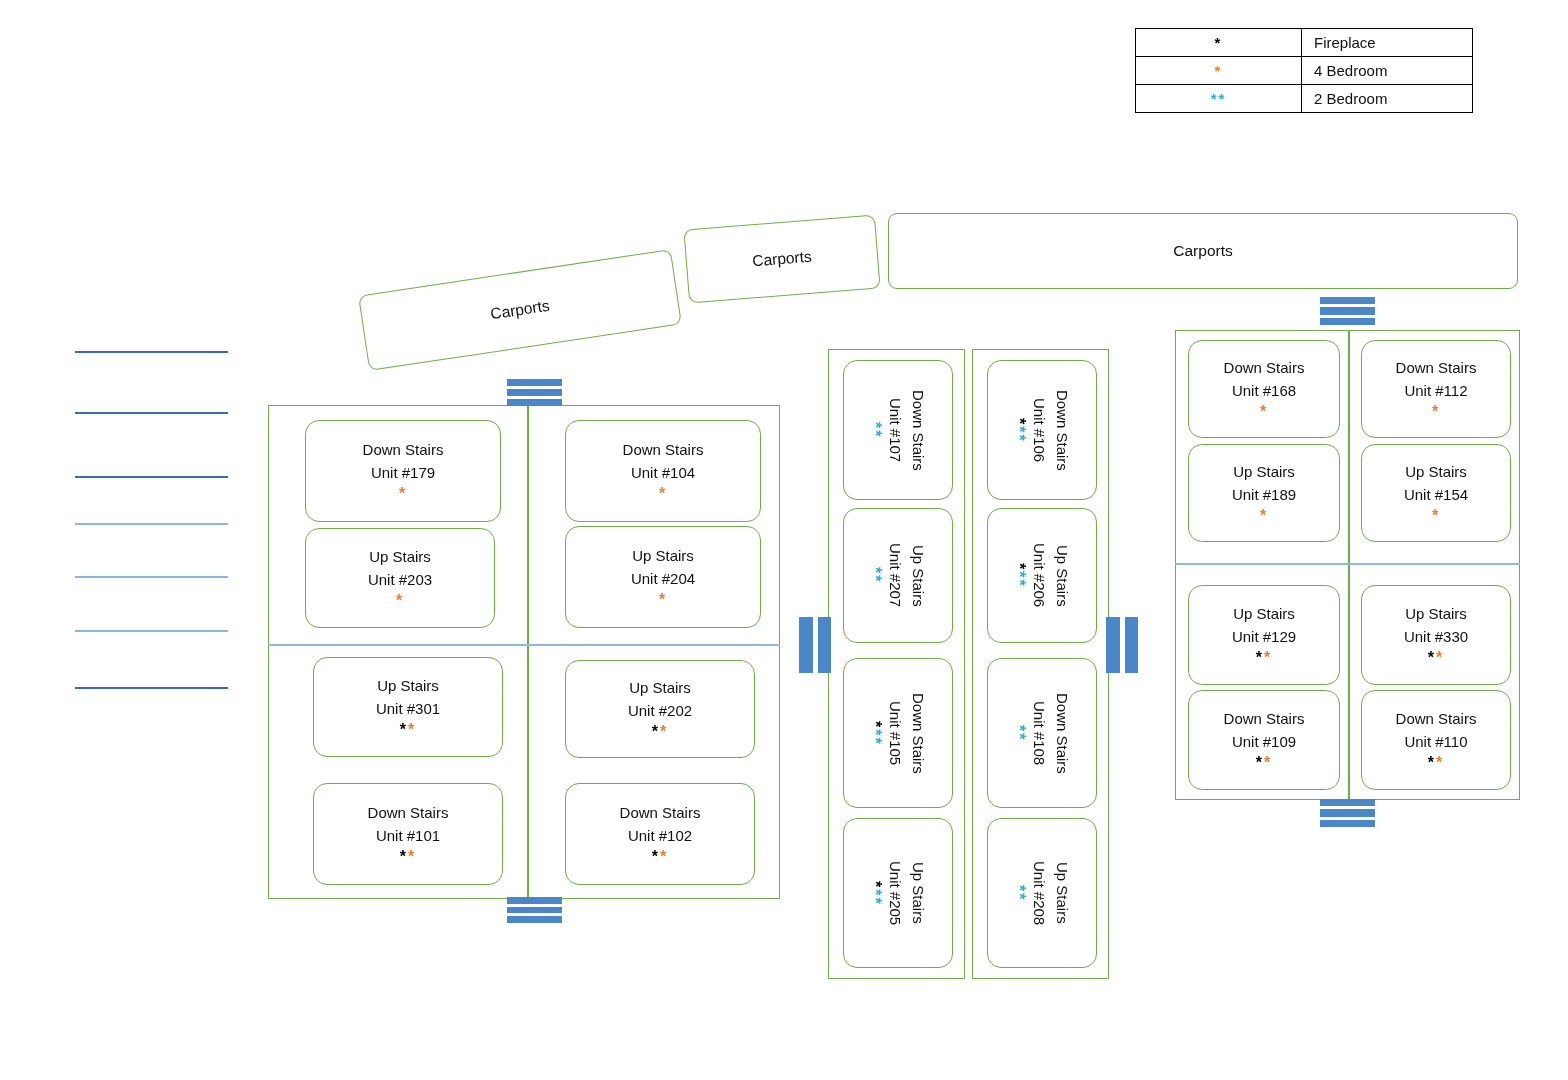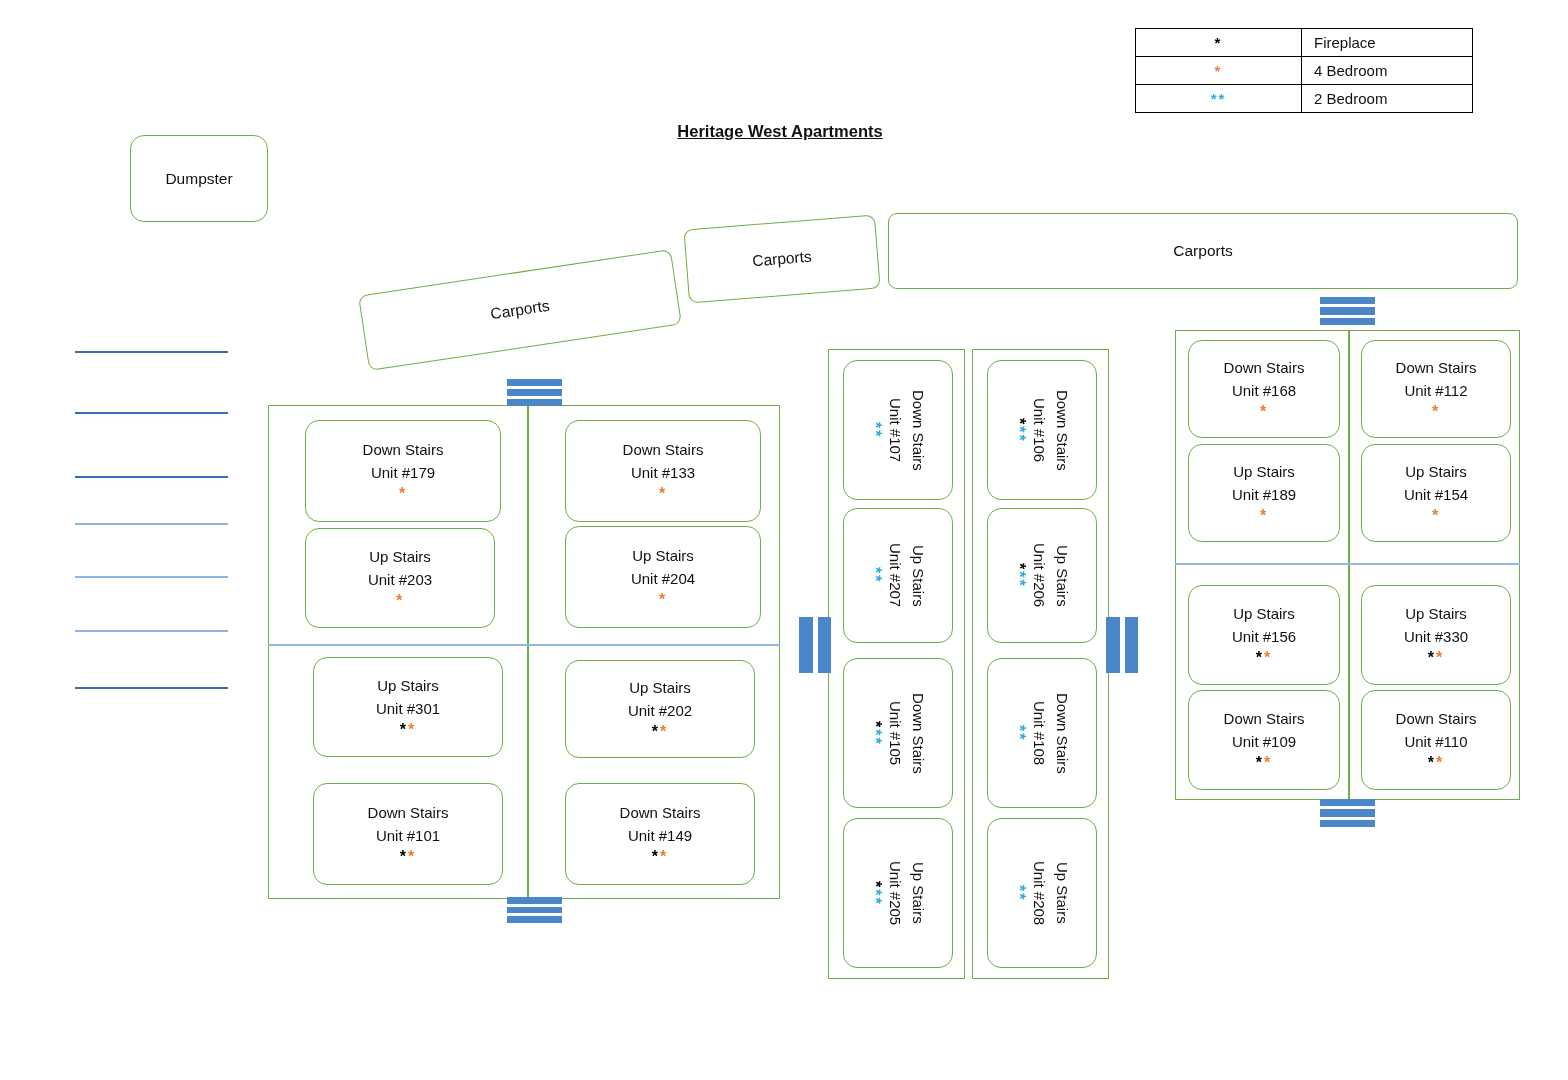--- a/index.html
+++ b/index.html
@@ -59,25 +59,21 @@
     <div class="legend-row">
       <div class="legend-sym"><span style="color: rgb(237, 125, 49);">*</span></div>
       <div class="legend-label">4 Bedroom</div>
     </div>
     <div class="legend-row">
       <div class="legend-sym"><span style="color: rgb(41, 171, 226);">*</span><span style="color: rgb(41, 171, 226);">*</span></div>
       <div class="legend-label">2 Bedroom</div>
     </div>
   </div>
 
-  <div class="title">Heritage West Apartments</div>
-
-  <div class="greenbox dumpster">
-    <span>Dumpster</span>
-  </div>
+
 
   <div class="greenbox carport carport1">
     <span>Carports</span>
   </div>
   <div class="greenbox carport carport2">
     <span>Carports</span>
   </div>
   <div class="greenbox carport carport3">
     <span>Carports</span>
   </div>
@@ -95,21 +91,21 @@
     <div class="hdiv" style="top:238px"></div>
   </div>
 
   <div class="unit" style="left:305px;top:420px;width:196px;height:102px">
     <div>Down Stairs</div>
     <div>Unit #179</div>
     <div class="u-stars"><span style="color: rgb(237, 125, 49);">*</span></div>
   </div>
   <div class="unit" style="left:565px;top:420px;width:196px;height:102px">
     <div>Down Stairs</div>
-    <div>Unit #133</div>
+    <div>Unit #104</div>
     <div class="u-stars"><span style="color: rgb(237, 125, 49);">*</span></div>
   </div>
   <div class="unit" style="left:305px;top:528px;width:190px;height:100px">
     <div>Up Stairs</div>
     <div>Unit #203</div>
     <div class="u-stars"><span style="color: rgb(237, 125, 49);">*</span></div>
   </div>
   <div class="unit" style="left:565px;top:526px;width:196px;height:102px">
     <div>Up Stairs</div>
     <div>Unit #204</div>
@@ -125,21 +121,21 @@
     <div>Unit #202</div>
     <div class="u-stars"><span style="color: rgb(0, 0, 0);">*</span><span style="color: rgb(237, 125, 49);">*</span></div>
   </div>
   <div class="unit" style="left:313px;top:783px;width:190px;height:102px">
     <div>Down Stairs</div>
     <div>Unit #101</div>
     <div class="u-stars"><span style="color: rgb(0, 0, 0);">*</span><span style="color: rgb(237, 125, 49);">*</span></div>
   </div>
   <div class="unit" style="left:565px;top:783px;width:190px;height:102px">
     <div>Down Stairs</div>
-    <div>Unit #149</div>
+    <div>Unit #102</div>
     <div class="u-stars"><span style="color: rgb(0, 0, 0);">*</span><span style="color: rgb(237, 125, 49);">*</span></div>
   </div>
 
   <div class="stairs-h" style="left:507px;top:379px;width:55px;height:27px">
       <i></i>
       <i></i>
       <i></i>
     </div>
   <div class="stairs-h" style="left:507px;top:897px;width:55px;height:26px">
       <i></i>
@@ -236,21 +232,21 @@
     <div>Unit #189</div>
     <div class="u-stars"><span style="color: rgb(237, 125, 49);">*</span></div>
   </div>
   <div class="unit" style="left:1361px;top:444px;width:150px;height:98px">
     <div>Up Stairs</div>
     <div>Unit #154</div>
     <div class="u-stars"><span style="color: rgb(237, 125, 49);">*</span></div>
   </div>
   <div class="unit" style="left:1188px;top:585px;width:152px;height:100px">
     <div>Up Stairs</div>
-    <div>Unit #156</div>
+    <div>Unit #129</div>
     <div class="u-stars"><span style="color: rgb(0, 0, 0);">*</span><span style="color: rgb(237, 125, 49);">*</span></div>
   </div>
   <div class="unit" style="left:1361px;top:585px;width:150px;height:100px">
     <div>Up Stairs</div>
     <div>Unit #330</div>
     <div class="u-stars"><span style="color: rgb(0, 0, 0);">*</span><span style="color: rgb(237, 125, 49);">*</span></div>
   </div>
   <div class="unit" style="left:1188px;top:690px;width:152px;height:100px">
     <div>Down Stairs</div>
     <div>Unit #109</div>

